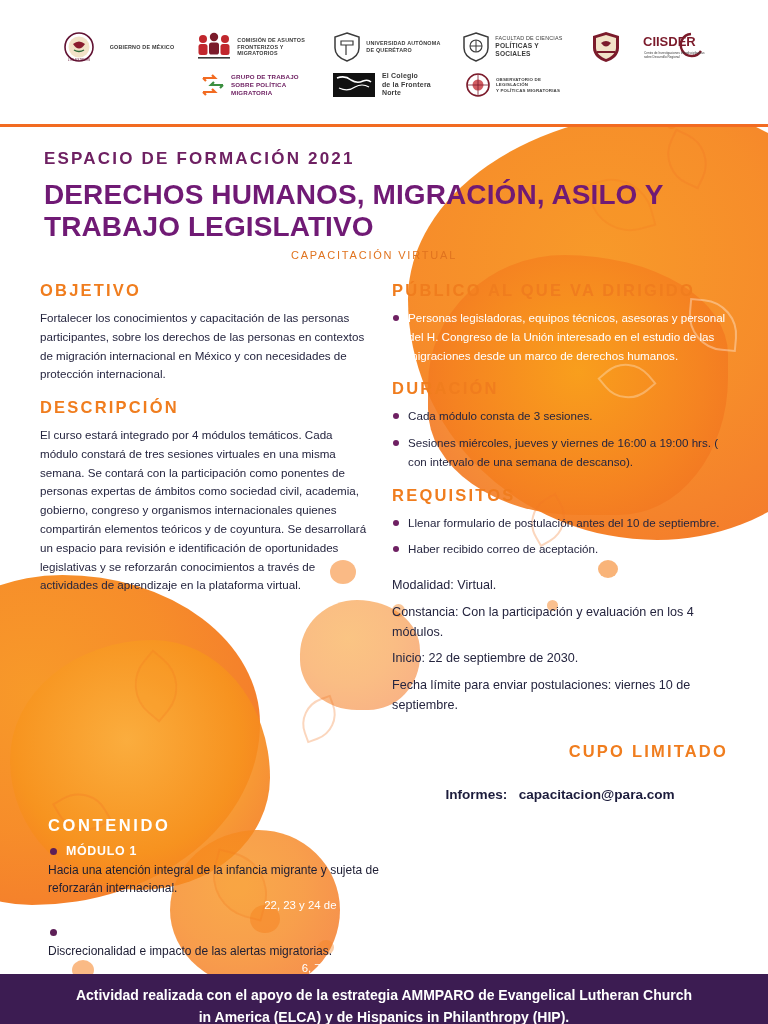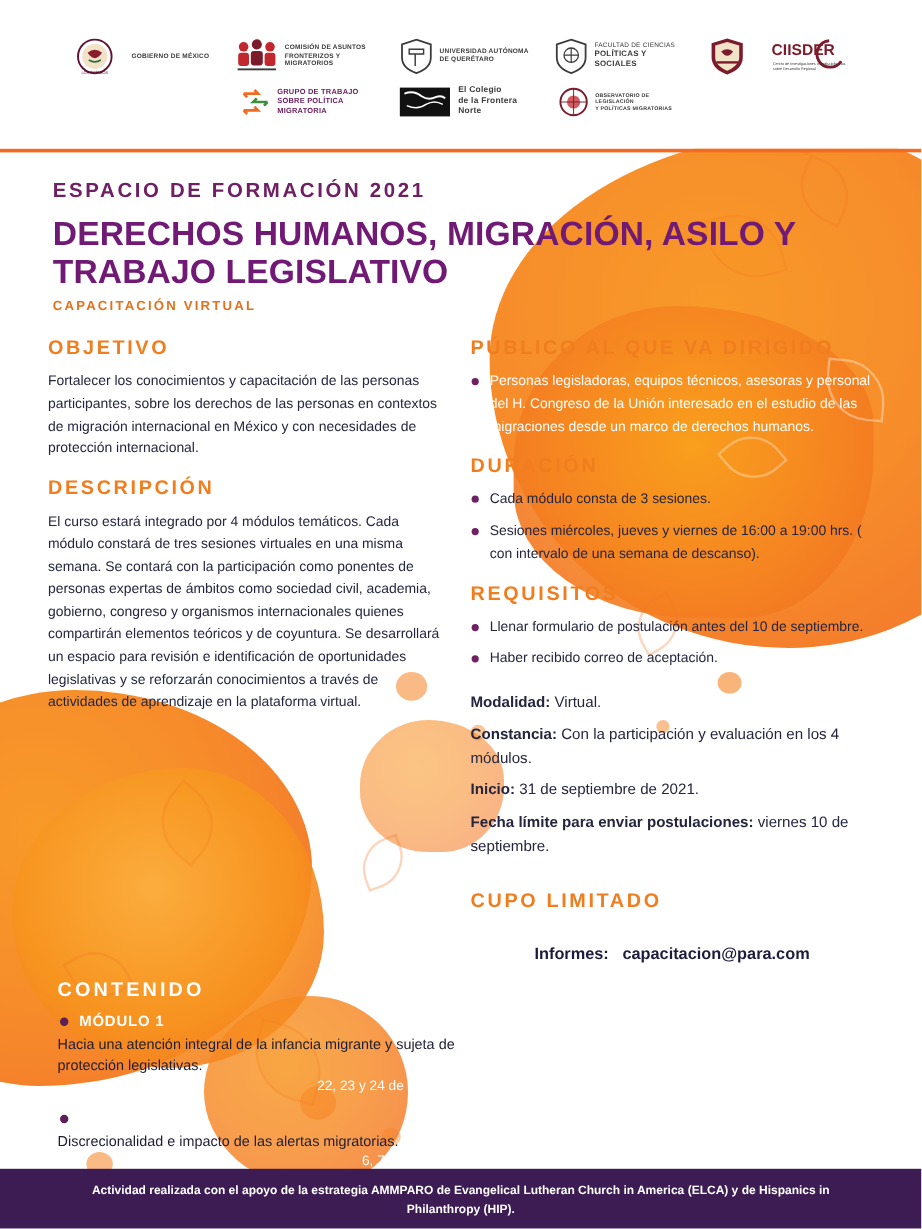--- a/index.html
+++ b/index.html
@@ -136,23 +136,23 @@
     color: #701a75;
     font-size: 28px;
     font-weight: 700;
     letter-spacing: .1px;
     margin-top: 10px;
     text-transform: uppercase;
   }
   .subtitle {
     color: #e0731f;
     font-size: 11px;
-    font-weight: 700;
+    font-weight: 400;
     letter-spacing: 1.8px;
-    text-align: left;
+    text-align: center;
     margin-top: 6px;
     text-transform: uppercase;
     padding-right: 20px;
   }
 
   
   .columns {
     position: relative;
     z-index: 3;
     display: flex;
@@ -197,28 +197,28 @@
   }
   ul.bullets.white li { color: #ffffff; }
 
   .meta-block { margin-top: 16px; }
   .meta-line {
     color: #25253f;
     font-size: 12.6px;
     line-height: 1.62;
     margin-bottom: 6px;
   }
-  .meta-line b { font-weight: 700; }
+  .meta-line b { font-weight: 400; }
 
   .cupo {
     color: #f07d1e;
     font-size: 16.5px;
     font-weight: 700;
     letter-spacing: 2.2px;
-    text-align: left;
+    text-align: right;
     margin-top: 26px;
     text-transform: uppercase;
   }
   .informes {
     text-align: center;
     margin-top: 26px;
     color: #1c1c3c;
     font-size: 13.6px;
     font-weight: 700;
   }
@@ -288,21 +288,21 @@
   }
 
   
   .footer {
     position: absolute;
     left: 0; right: 0; bottom: 0;
     z-index: 4;
     background: #3c1c52;
     color: #ffffff;
     text-align: center;
-    font-size: 10px;
+    font-size: 14px;
     font-weight: 700;
     line-height: 1.55;
     padding: 11px 70px;
     height: 50px;
   }
 </style>
 </head>
 <body>
 
 <div class="poster">
@@ -470,21 +470,21 @@
       </ul>
 
       <div class="meta-block">
         <div class="meta-line">
           <b>Modalidad:</b><span> Virtual.</span>
         </div>
         <div class="meta-line">
           <b>Constancia:</b><span> Con la participación y evaluación en los 4 módulos.</span>
         </div>
         <div class="meta-line">
-          <b>Inicio:</b><span> 31 de septiembre de 2021.</span>
+          <b>Inicio:</b><span> 22 de septiembre de 2030.</span>
         </div>
         <div class="meta-line">
           <b>Fecha límite para enviar postulaciones:</b><span> viernes 10 de septiembre.</span>
         </div>
       </div>
 
       <div class="cupo">CUPO LIMITADO</div>
 
       <div class="informes">
         <span>Informes:</span>
@@ -492,21 +492,21 @@
         <span class="mail">capacitacion@para.com</span>
       </div>
     </div>
   </div>
 
   <div class="contenido">
     <h2 class="sec white" style="letter-spacing:2.6px;">CONTENIDO</h2>
 
     <div class="modulo">
       <div class="modulo-title">MÓDULO 1</div>
-      <div class="modulo-desc">Hacia una atención integral de la infancia migrante y sujeta de protección legislativas.</div>
+      <div class="modulo-desc">Hacia una atención integral de la infancia migrante y sujeta de reforzarán internacional.</div>
       <div class="modulo-date">22, 23 y 24 de septiembre</div>
     </div>
 
     <div class="modulo">
       <div class="modulo-title">MÓDULO 2</div>
       <div class="modulo-desc">Discrecionalidad e impacto de las alertas migratorias.</div>
       <div class="modulo-date">6, 7 y 8 de octubre</div>
     </div>
 
     <div class="modulo">

